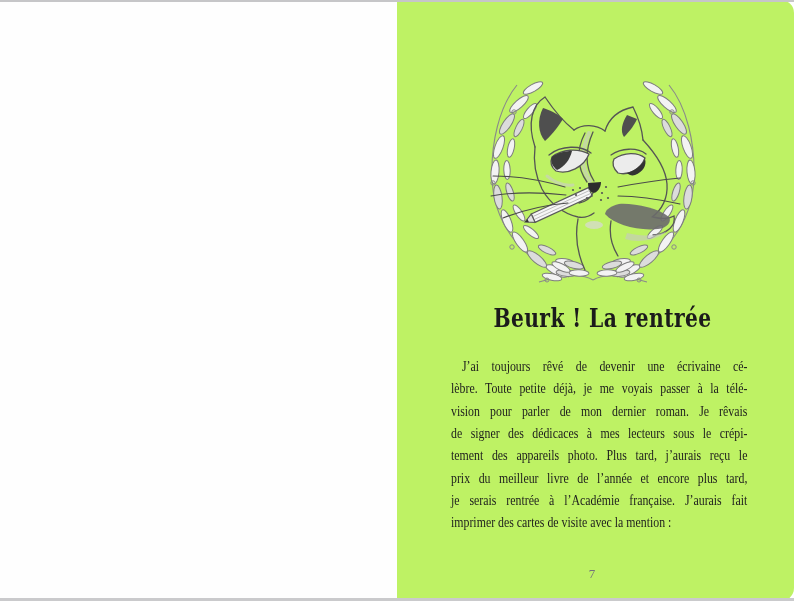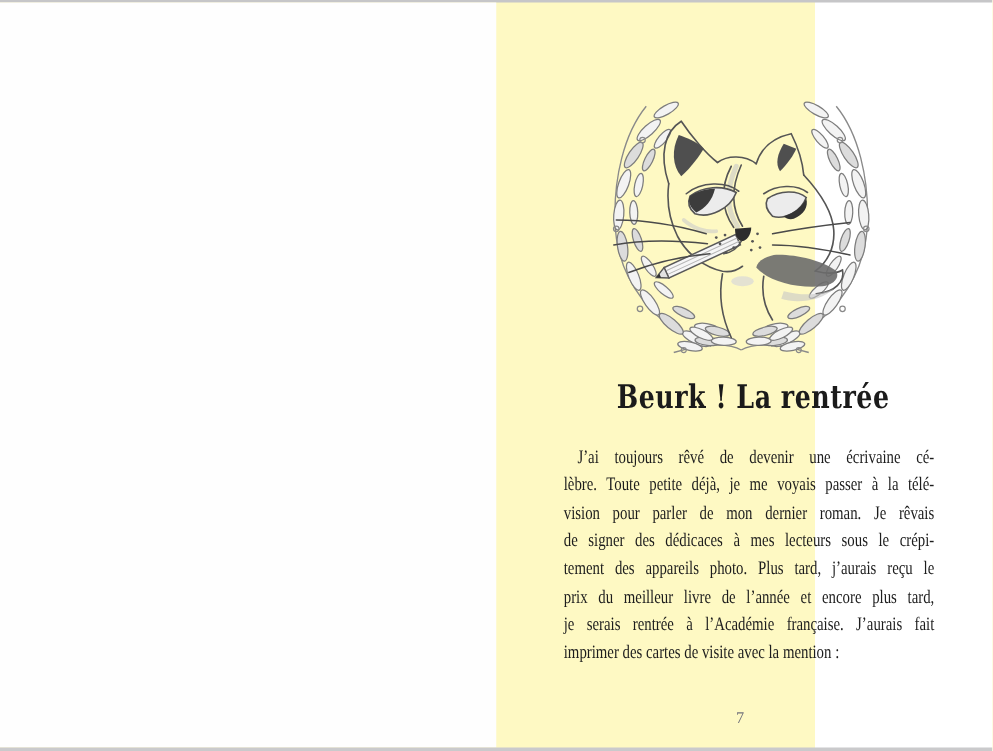--- a/index.html
+++ b/index.html
@@ -4,22 +4,23 @@
 <style>
   html, body { margin: 0; padding: 0; }
   body {
     width: 794px; height: 601px;
     background: #ffffff;
     font-family: "Liberation Serif", serif;
     overflow: hidden;
   }
   .spread {
     position: relative;
-    width: 652px; height: 601px;
-    background: #fef9c3;
+    width: 794px; height: 601px;
+    background: #bef264;
+    border-radius: 13px;
   }
   .frame-line-top {
     position: absolute; left: 0; top: 0;
     width: 794px; height: 2px;
     background: #c6c6c8;
   }
   .frame-line-bottom {
     position: absolute; left: 0; bottom: 0;
     width: 794px; height: 3px;
     background: #cacacc;

